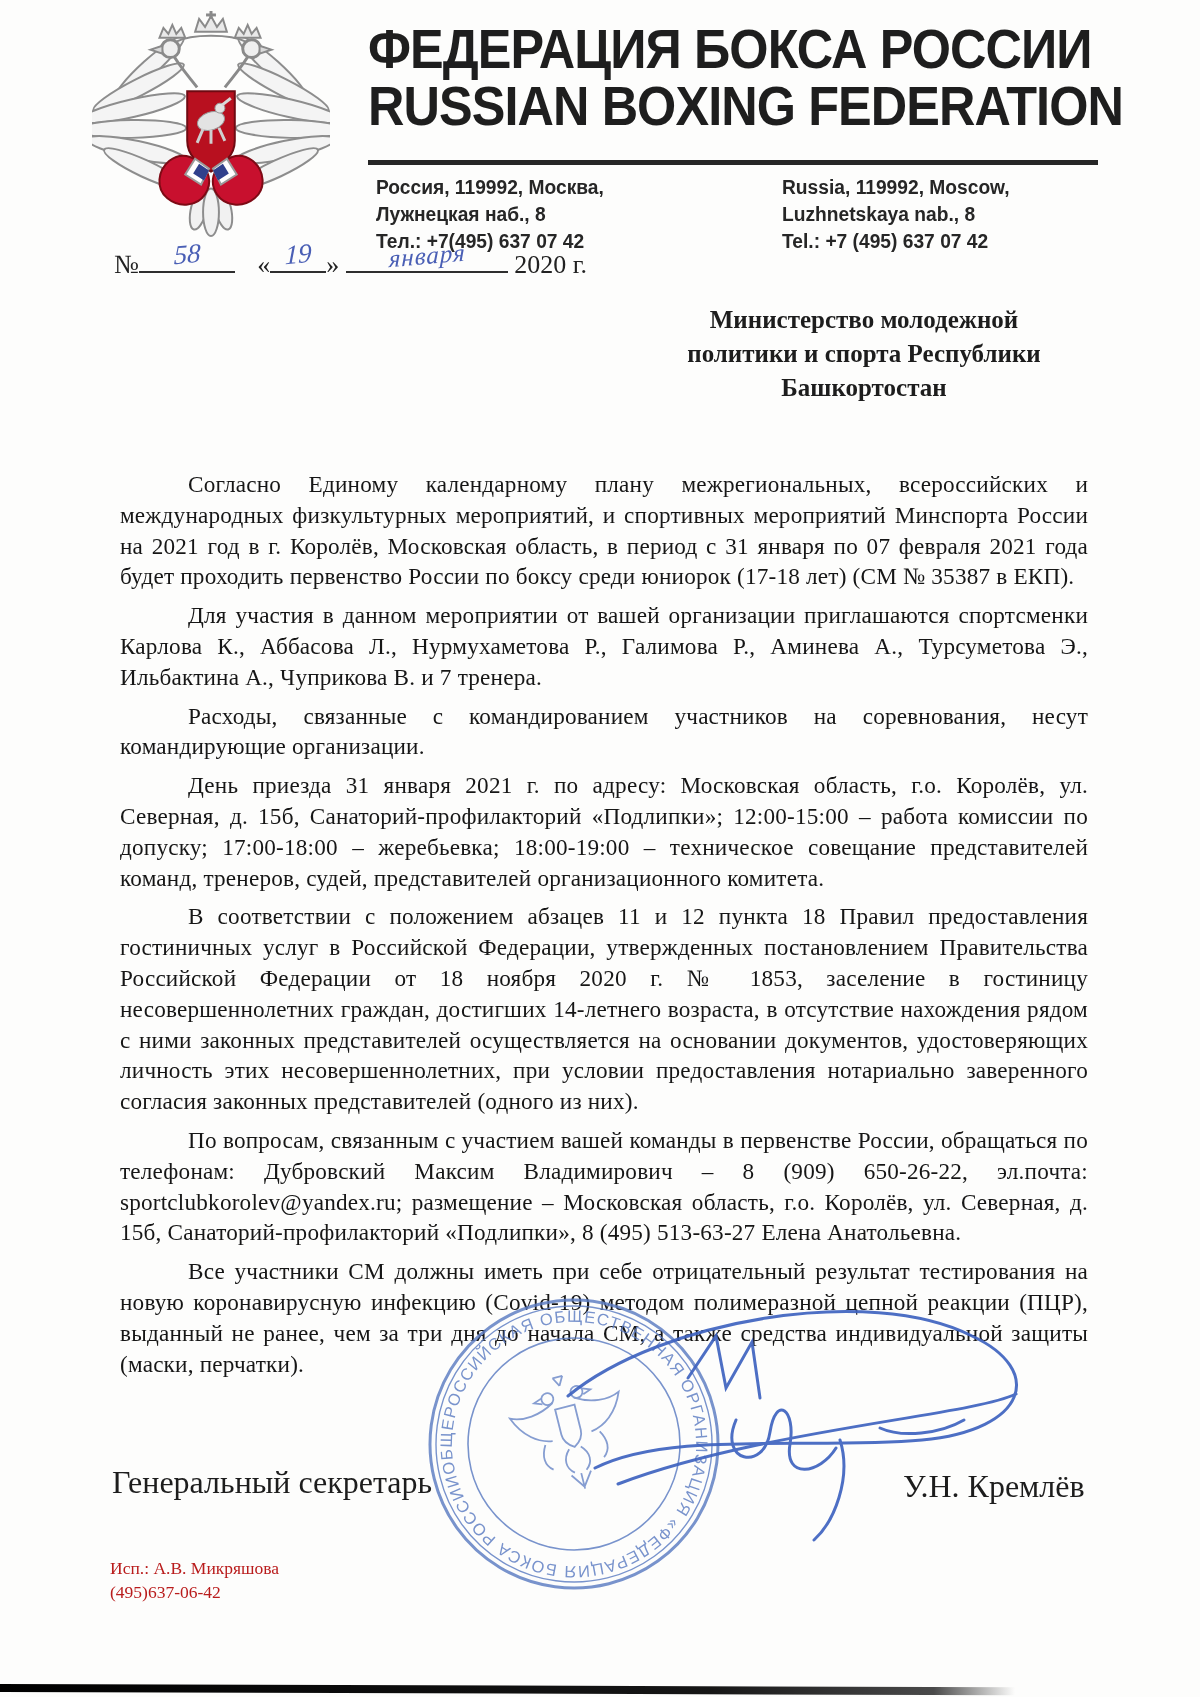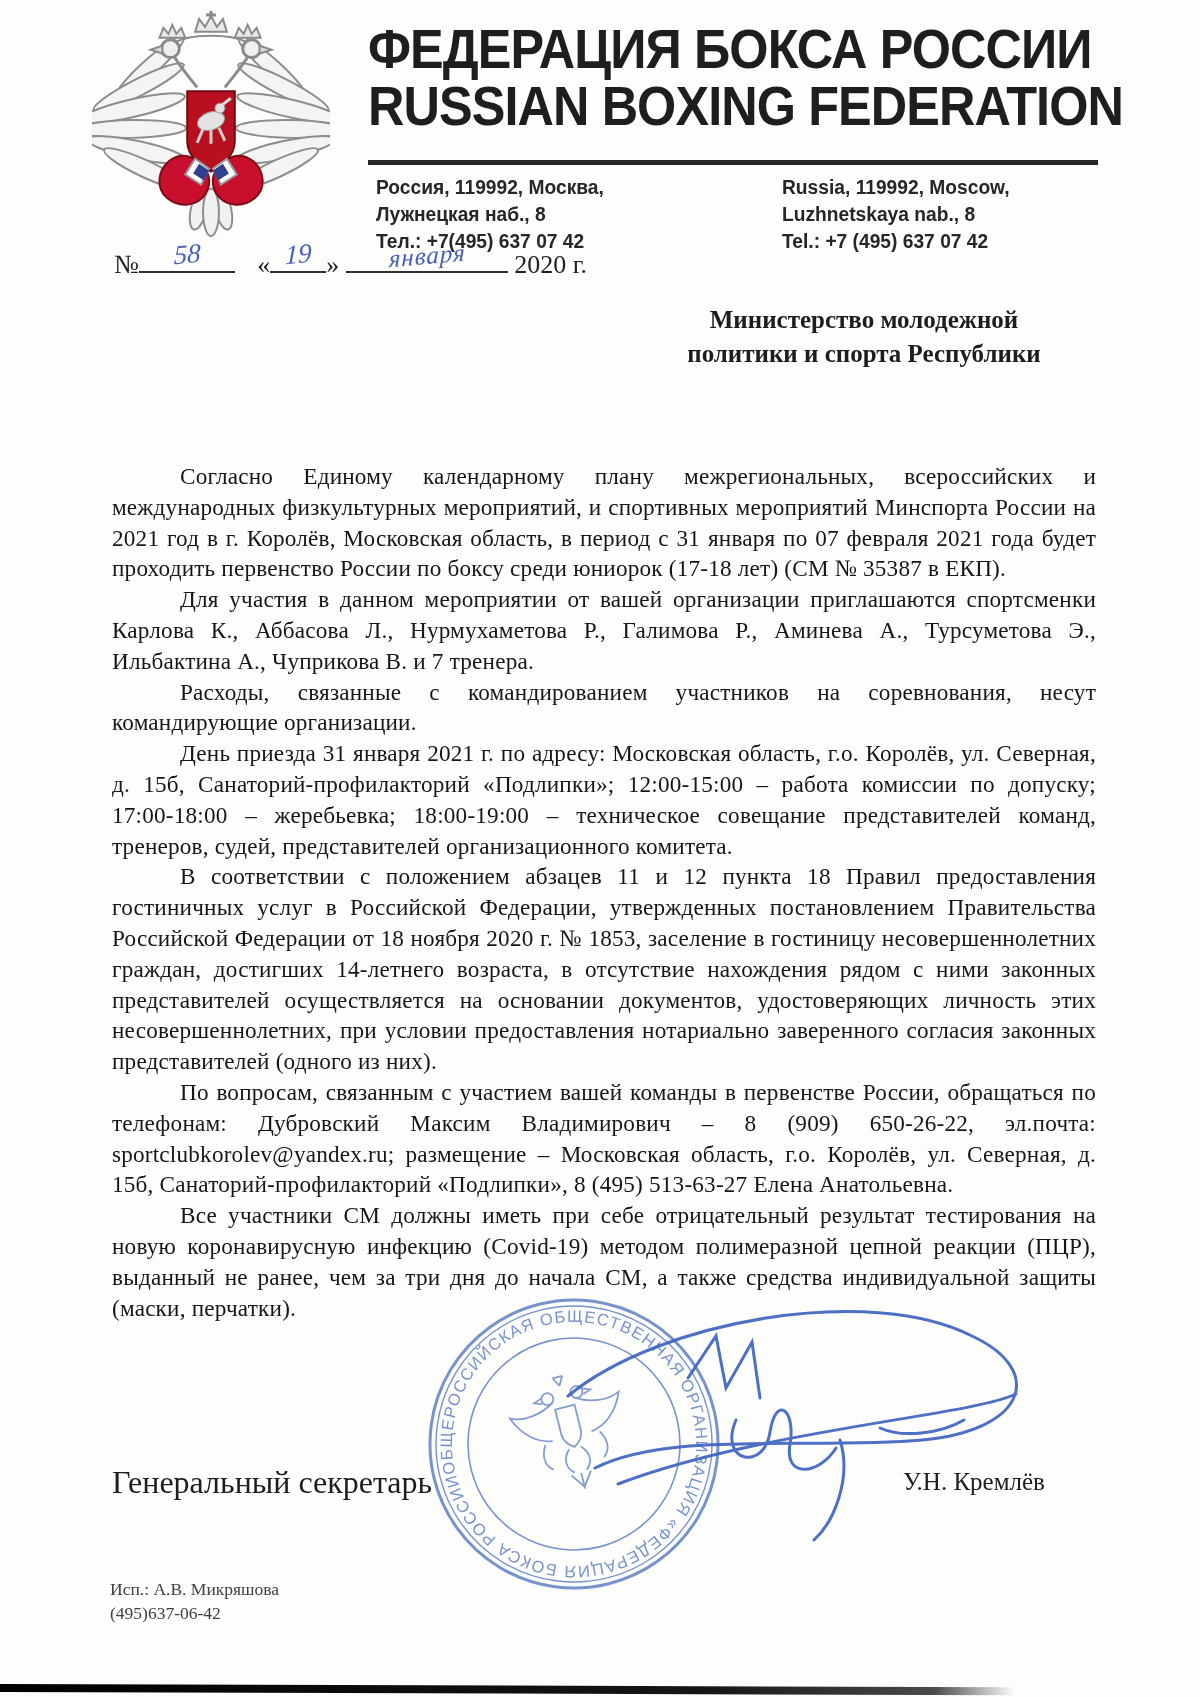--- a/index.html
+++ b/index.html
@@ -43,34 +43,34 @@
   .hand-month{font-size:25px;letter-spacing:1px;}
   .ref-gap{display:inline-block;width:16px;}
 
   
   .addressee{left:668px;top:303px;width:392px;text-align:center;
     font-size:25px;line-height:34px;color:#1d1d1d;font-weight:bold;}
 
   
   .body-text{left:112px;top:461px;width:984px;}
   .body-text p{
-    margin:0;text-indent:68px;text-align:justify;
+    margin:8px;text-indent:68px;text-align:justify;
     font-size:23.2px;line-height:30.8px;color:#161616;
     letter-spacing:0.2px;
   }
 
   
   .sig-title{left:112px;top:1464px;font-size:32px;color:#1d1d1d;}
-  .sig-name{left:903px;top:1468px;font-size:25px;color:#1d1d1d;white-space:nowrap;}
+  .sig-name{left:903px;top:1468px;font-size:32px;color:#1d1d1d;white-space:nowrap;}
   .stamp-wrap{left:418px;top:1288px;width:312px;height:312px;
     transform:rotate(-14deg);opacity:0.82;}
   .sig-scrawl{left:540px;top:1278px;width:520px;height:300px;}
 
   
-  .footer{left:110px;top:1556px;font-size:17.5px;line-height:24px;color:#404040;margin-top:21px;}
+  .footer{left:110px;top:1556px;font-size:17.5px;line-height:24px;color:#b91c1c;}
 
   
   .scan-bar{left:0;top:1684px;width:1015px;height:8px;
     background:linear-gradient(to right,#000 0%,#161616 70%,#4a4a4a 92%,rgba(80,80,80,0) 100%);
     transform:rotate(0.18deg);transform-origin:left center;}
 </style>
 </head>
 <body>
 
 <div class="abs emblem">
@@ -158,20 +158,21 @@
 <div class="abs ref-line">
   <span>№</span><span class="hand-slot slot-num"><span class="hand">58</span></span><span class="ref-gap"></span>
   <span>«</span><span class="hand-slot slot-day"><span class="hand">19</span></span><span>»</span>
   <span class="hand-slot slot-month"><span class="hand hand-month">января</span></span>
   <span>2020 г.</span>
 </div>
 
 <div class="abs addressee">
   <div>Министерство молодежной</div>
   <div>политики и спорта Республики</div>
+  <div>Башкортостан</div>
 </div>
 
 <div class="abs body-text">
   <p>Согласно Единому календарному плану межрегиональных, всероссийских и международных физкультурных мероприятий, и спортивных мероприятий Минспорта России на 2021 год в г. Королёв, Московская область, в период с 31 января по 07 февраля 2021 года будет проходить первенство России по боксу среди юниорок (17-18 лет) (СМ № 35387 в ЕКП).</p>
   <p>Для участия в данном мероприятии от вашей организации приглашаются спортсменки Карлова К., Аббасова Л., Нурмухаметова Р., Галимова Р., Аминева А., Турсуметова Э., Ильбактина А., Чуприкова В. и  7 тренера.</p>
   <p>Расходы, связанные с командированием участников на соревнования, несут командирующие организации.</p>
   <p>День приезда 31 января 2021 г. по адресу: Московская область, г.о. Королёв, ул. Северная, д. 15б, Санаторий-профилакторий «Подлипки»; 12:00-15:00 – работа комиссии по допуску; 17:00-18:00 – жеребьевка; 18:00-19:00 – техническое совещание представителей команд, тренеров, судей, представителей организационного комитета.</p>
   <p>В соответствии с положением абзацев 11 и 12 пункта 18 Правил предоставления гостиничных услуг в Российской Федерации, утвержденных постановлением Правительства Российской Федерации от 18 ноября 2020 г. № 1853, заселение в гостиницу несовершеннолетних граждан, достигших 14-летнего возраста, в отсутствие нахождения рядом с ними законных представителей осуществляется на основании документов, удостоверяющих личность этих несовершеннолетних, при условии предоставления нотариально заверенного согласия законных представителей (одного из них).</p>
   <p>По вопросам, связанным с участием вашей команды в первенстве России, обращаться по телефонам: Дубровский Максим Владимирович – 8 (909) 650-26-22, эл.почта: sportclubkorolev@yandex.ru; размещение – Московская область, г.о. Королёв, ул. Северная, д. 15б, Санаторий-профилакторий «Подлипки», 8 (495) 513-63-27 Елена Анатольевна.</p>
   <p>Все участники СМ должны иметь при себе отрицательный результат тестирования на новую коронавирусную инфекцию (Covid-19) методом полимеразной цепной реакции (ПЦР), выданный не ранее, чем за три дня до начала СМ, а также средства индивидуальной защиты (маски, перчатки).</p>

